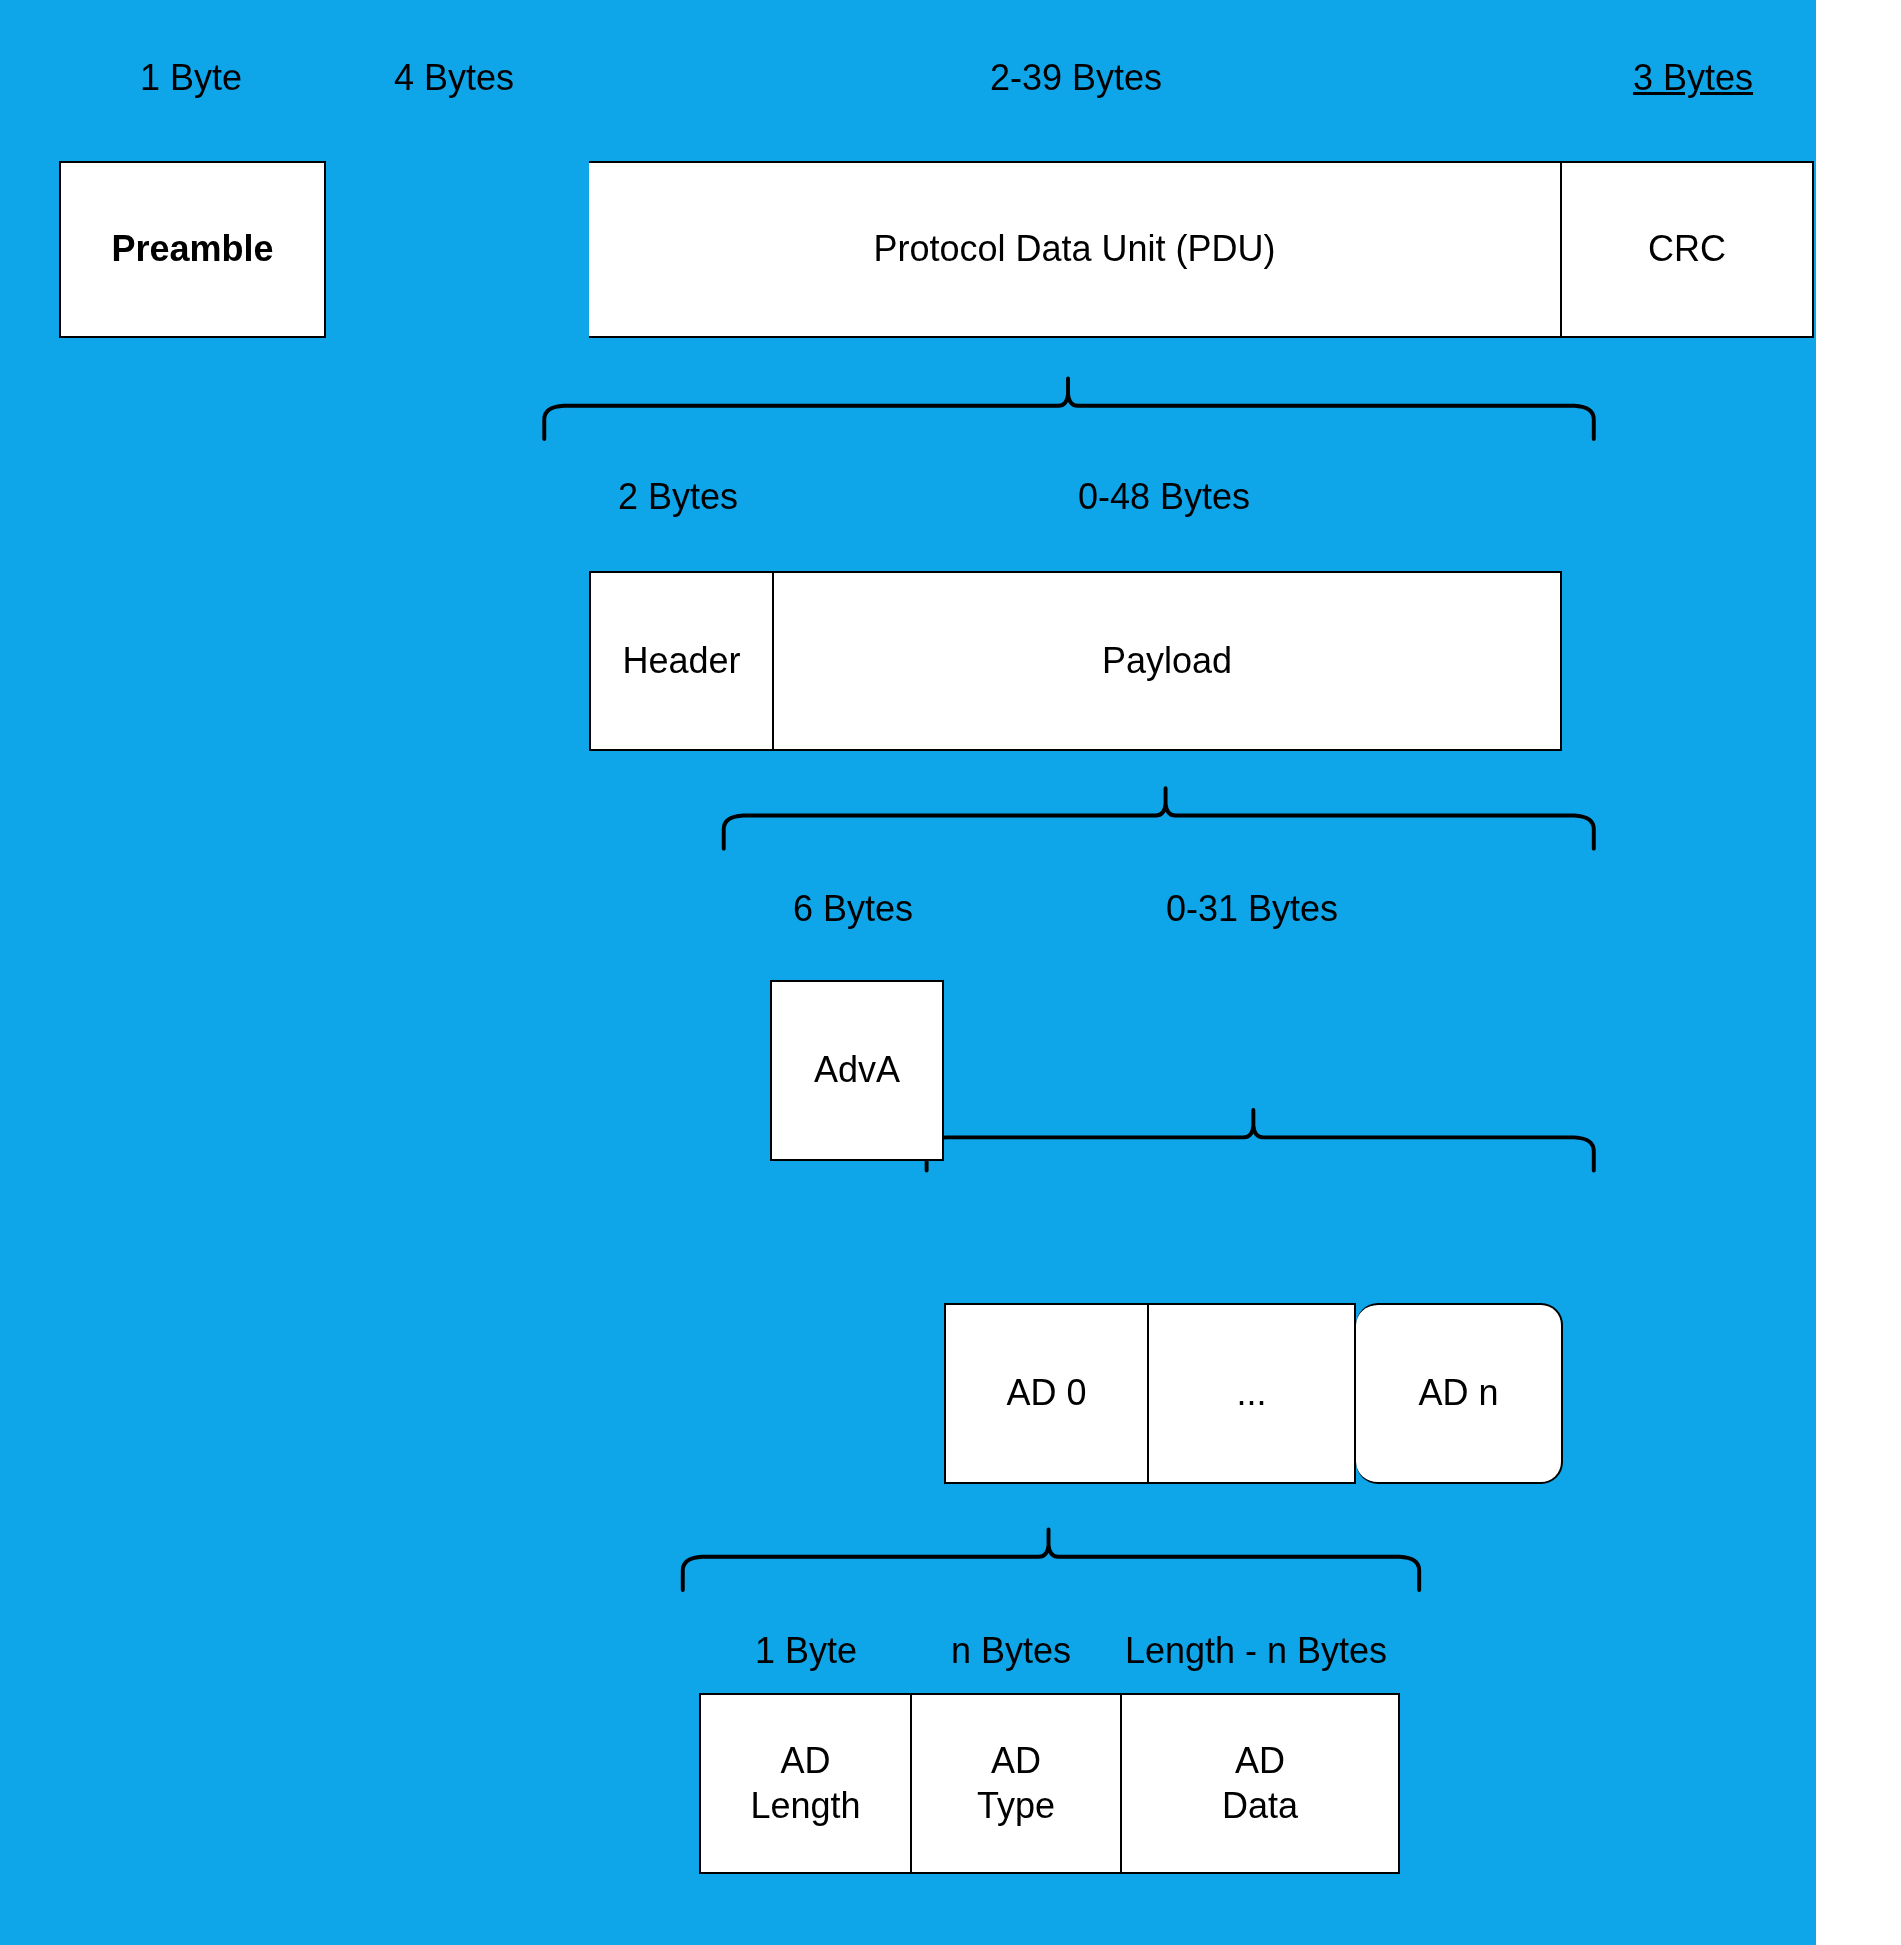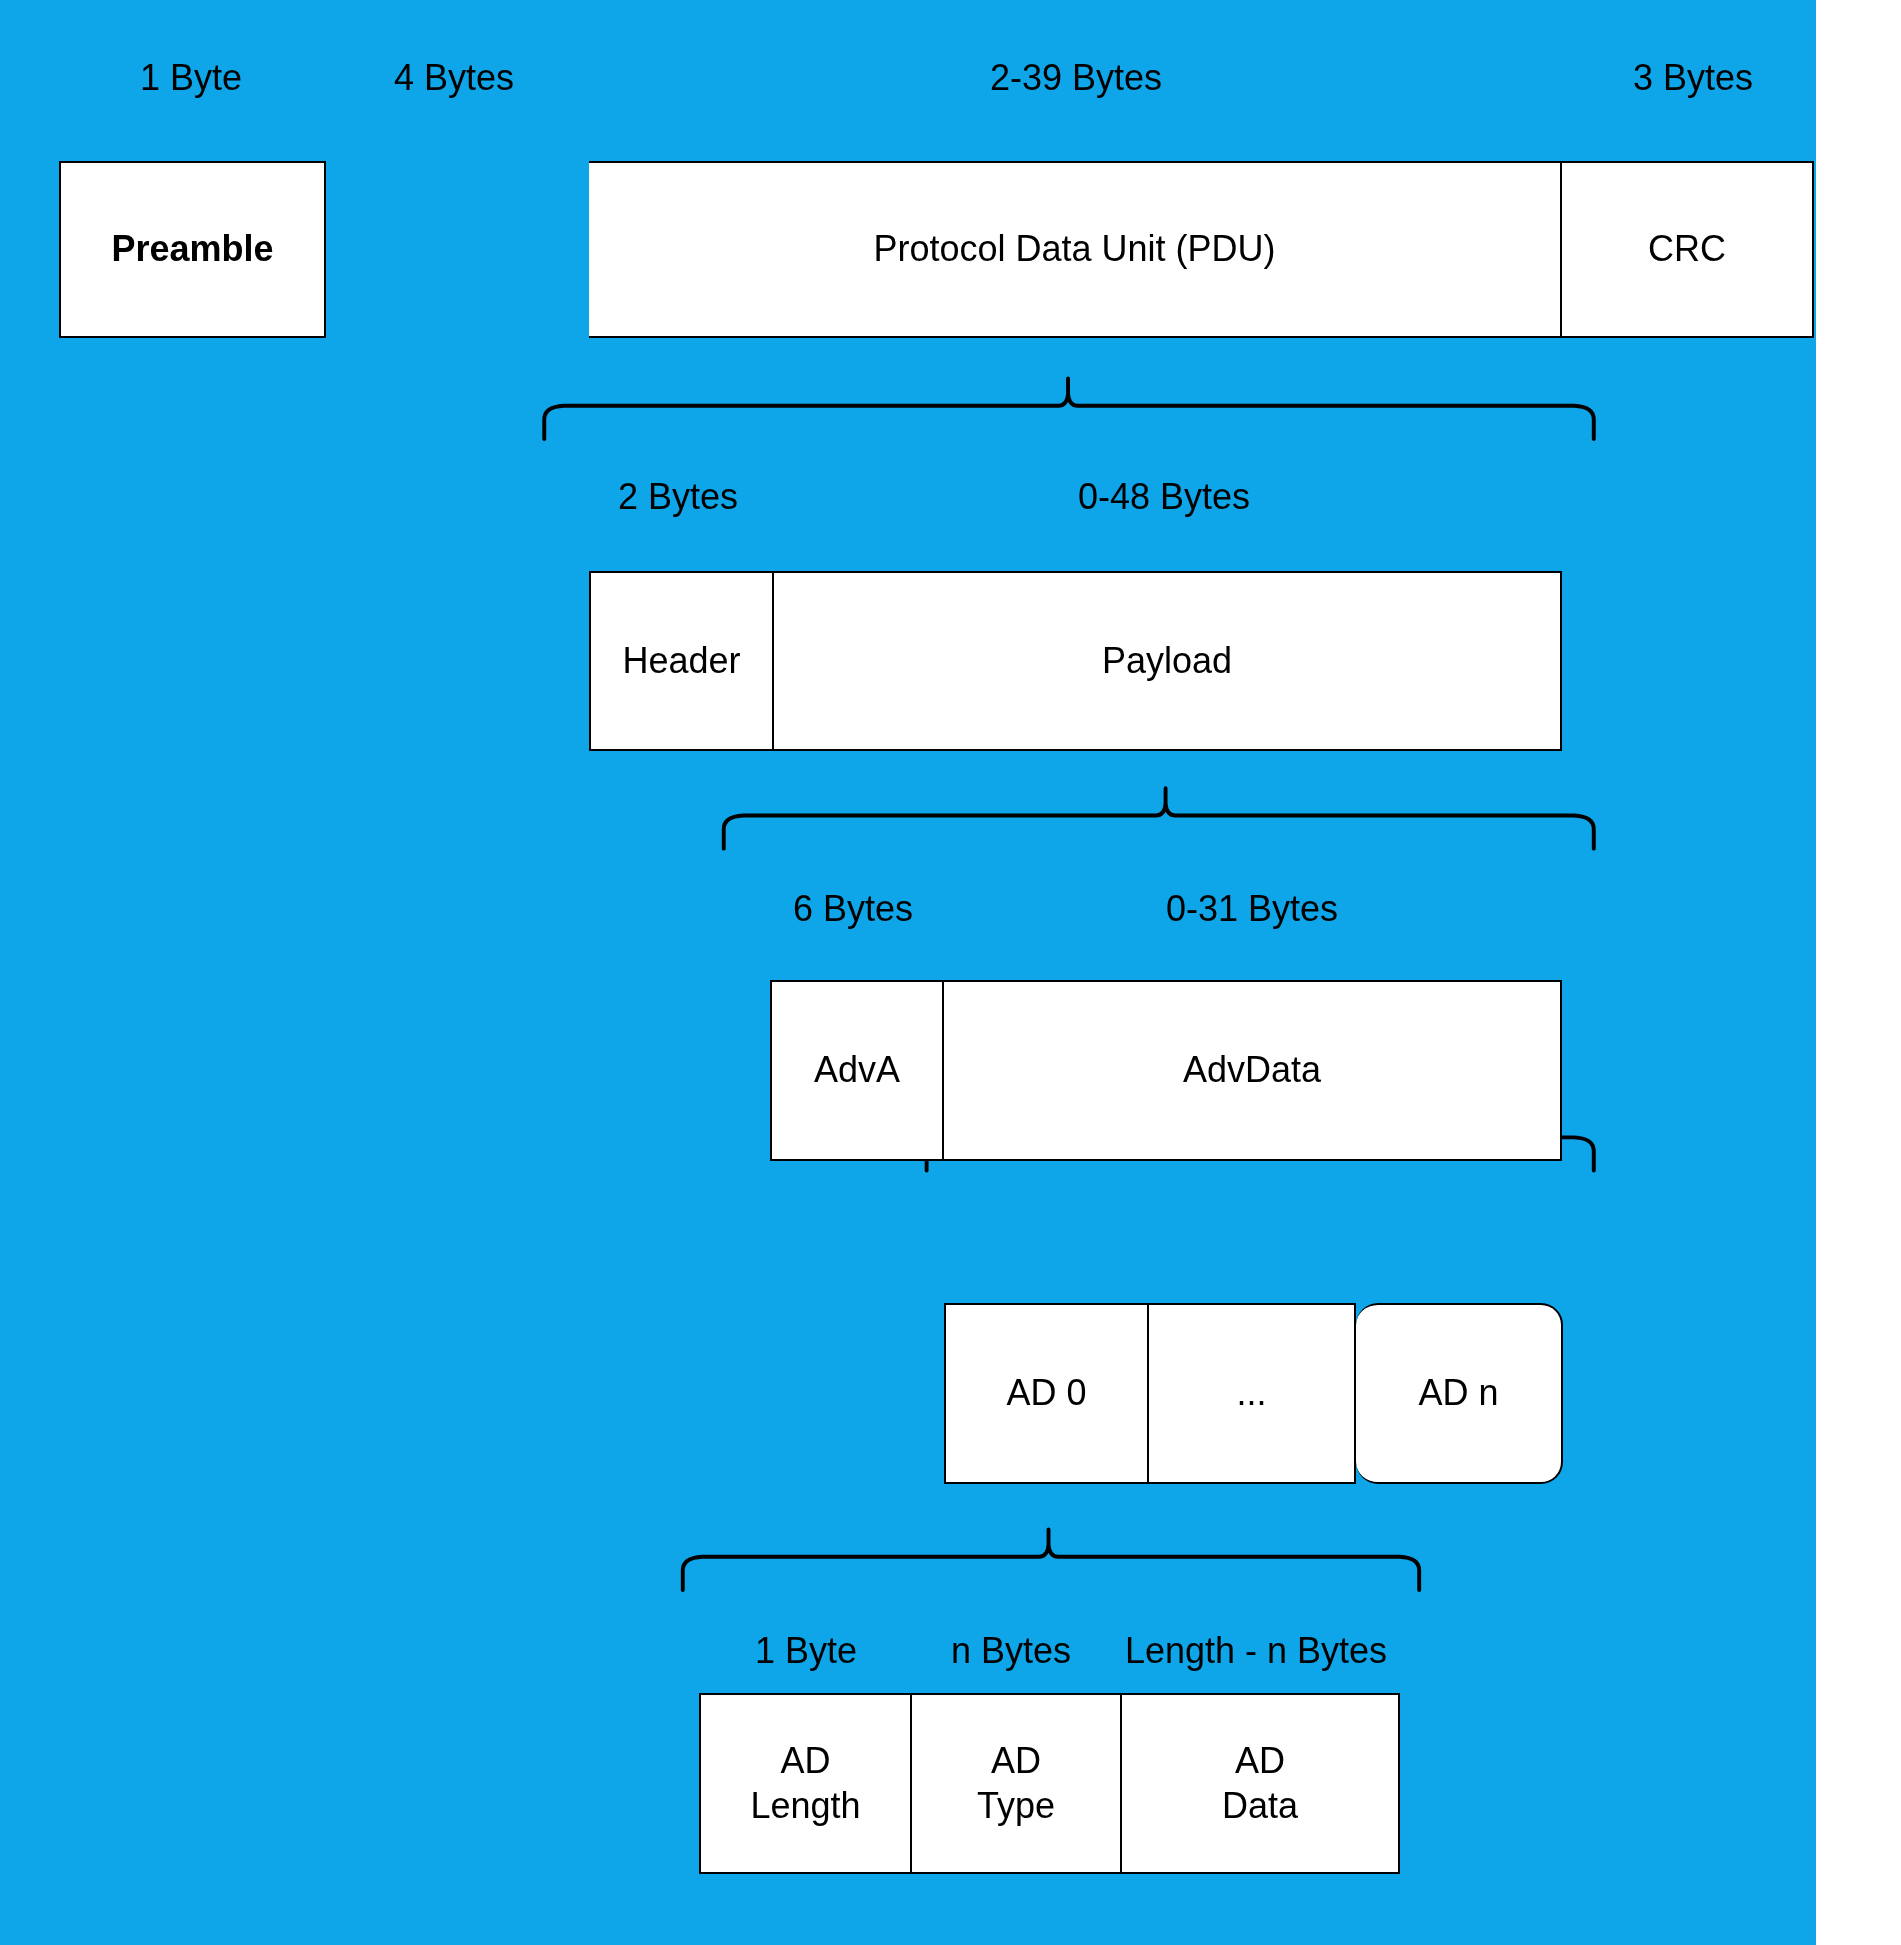--- a/index.html
+++ b/index.html
@@ -67,37 +67,36 @@
     <path d="M 950 1200 L 950 1180 Q 950 1167 970 1166 L 1275 1166 Q 1284 1166 1285 1154 L 1285 1138
              L 1285 1154 Q 1286 1166 1295 1166 L 1614 1166 Q 1634 1167 1634 1180 L 1634 1200" fill="none" stroke="#000000" stroke-width="4" stroke-linecap="round" stroke-linejoin="round"></path>
 
     <path d="M 700 1630 L 700 1610 Q 700 1597 720 1596 L 1065 1596 Q 1074 1596 1075 1584 L 1075 1568
              L 1075 1584 Q 1076 1596 1085 1596 L 1435 1596 Q 1455 1597 1455 1610 L 1455 1630" fill="none" stroke="#000000" stroke-width="4" stroke-linecap="round" stroke-linejoin="round"></path>
   </svg>
 
   <div class="size-label" style="left:191px; top:56px;">1 Byte</div>
   <div class="size-label" style="left:454px; top:56px;">4 Bytes</div>
   <div class="size-label" style="left:1076px; top:56px;">2-39 Bytes</div>
-  <div class="size-label" style="left:1693px; top:56px;">3 Bytes</div>
+  <div class="size-label" style="left:1693px; top:56px;text-decoration:underline;">3 Bytes</div>
 
   <div class="field-box" style="left:59px; top:161px; width:267px; height:177px;font-weight:bold;">Preamble</div>
   <div class="field-box no-left" style="left:589px; top:161px; width:973px; height:177px;">Protocol Data Unit (PDU)</div>
   <div class="field-box no-left" style="left:1562px; top:161px; width:252px; height:177px;">CRC</div>
 
   <div class="size-label" style="left:678px; top:475px;">2 Bytes</div>
   <div class="size-label" style="left:1164px; top:475px;">0-48 Bytes</div>
 
   <div class="field-box" style="left:589px; top:571px; width:185px; height:180px;">Header</div>
   <div class="field-box no-left" style="left:774px; top:571px; width:788px; height:180px;">Payload</div>
 
   <div class="size-label" style="left:853px; top:887px;">6 Bytes</div>
   <div class="size-label" style="left:1252px; top:887px;">0-31 Bytes</div>
 
   <div class="field-box" style="left:770px; top:980px; width:174px; height:181px;">AdvA</div>
-  <div class="field-box no-left" style="left:944px; top:980px; width:618px; height:181px;">AdvData</div>
 
   <div class="field-box" style="left:944px; top:1303px; width:205px; height:181px;">AD 0</div>
   <div class="field-box no-left" style="left:1149px; top:1303px; width:207px; height:181px;">...</div>
   <div class="field-box no-left" style="left:1356px; top:1303px; width:207px; height:181px;border-radius:22px;">AD n</div>
 
   <div class="size-label" style="left:806px; top:1629px;">1 Byte</div>
   <div class="size-label" style="left:1011px; top:1629px;">n Bytes</div>
   <div class="size-label" style="left:1256px; top:1629px;">Length - n Bytes</div>
 
   <div class="field-box" style="left:699px; top:1693px; width:213px; height:181px;">AD<br>Length</div>

